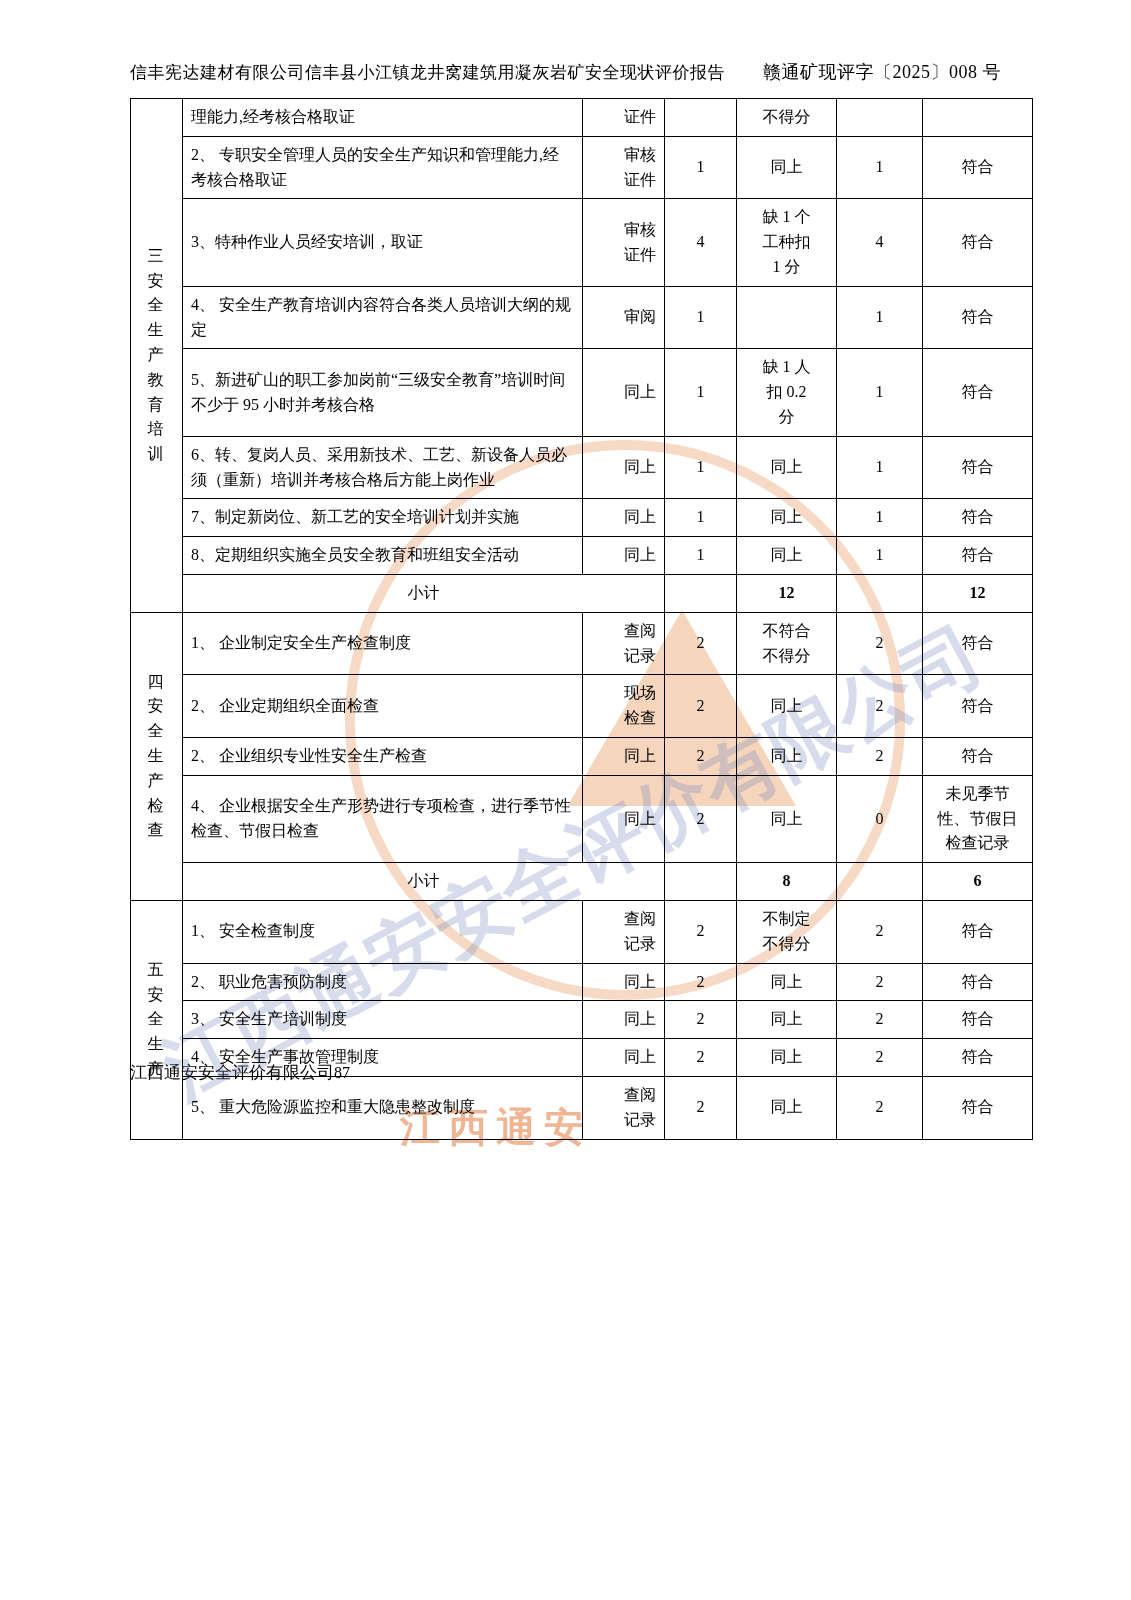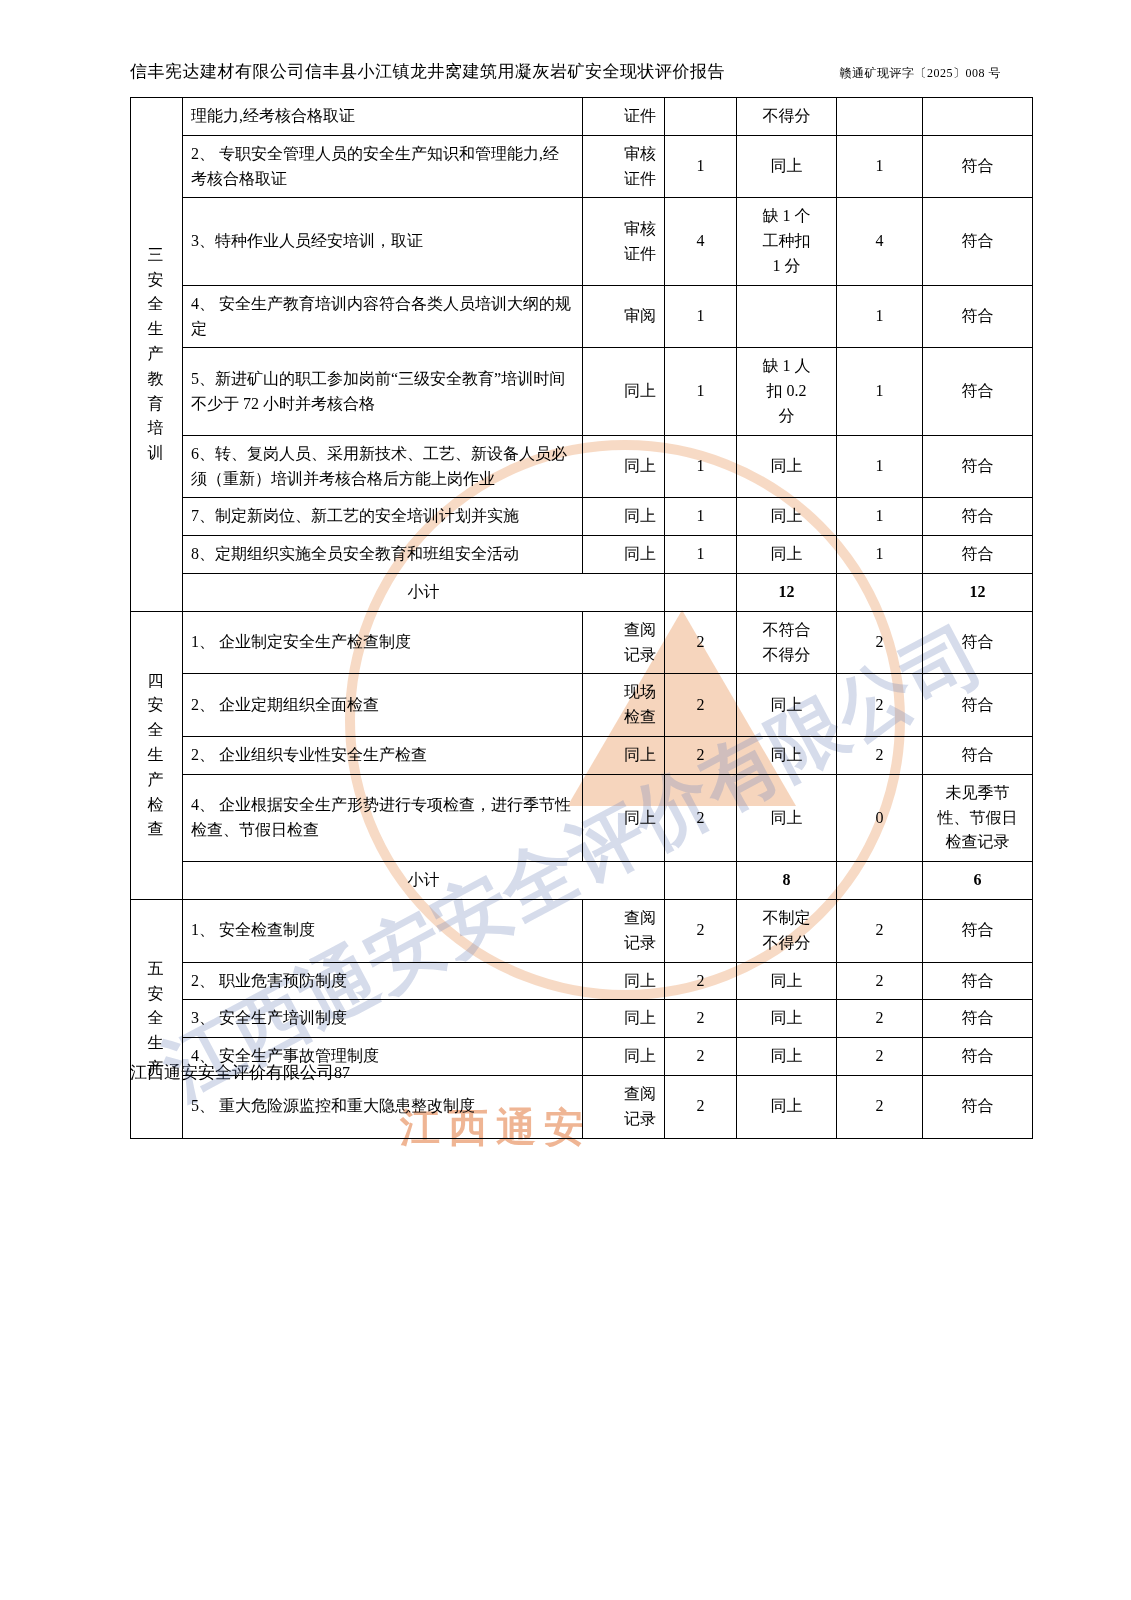--- a/index.html
+++ b/index.html
@@ -24,21 +24,21 @@
   
   .doc-header {
     display: flex;
     justify-content: space-between;
     align-items: baseline;
     font-size: 17px;
     padding: 0 0 14px 0;
     letter-spacing: 0.5px;
   }
   .doc-header .title-left { font-size: 17px; }
-  .doc-header .title-right { font-size: 12px; white-space: nowrap; margin-left: 24px; }
+  .doc-header .title-right { font-size: 18px; white-space: nowrap; margin-left: 24px; }
 
   
   .watermark {
     position: absolute;
     left: 0; top: 0;
     width: 1131px; height: 1600px;
     pointer-events: none;
     z-index: 5;
   }
   .wm-text-1 {
@@ -195,21 +195,21 @@
         </tr>
         <tr>
           <td class="c-item">4、 安全生产教育培训内容符合各类人员培训大纲的规定</td>
           <td class="c-meth">审阅</td>
           <td class="c-std">1</td>
           <td class="c-rule"></td>
           <td class="c-score">1</td>
           <td class="c-res">符合</td>
         </tr>
         <tr>
-          <td class="c-item">5、新进矿山的职工参加岗前“三级安全教育”培训时间不少于 72 小时并考核合格</td>
+          <td class="c-item">5、新进矿山的职工参加岗前“三级安全教育”培训时间不少于 95 小时并考核合格</td>
           <td class="c-meth">同上</td>
           <td class="c-std">1</td>
           <td class="c-rule">缺 1 人<br>扣 0.2<br>分</td>
           <td class="c-score">1</td>
           <td class="c-res">符合</td>
         </tr>
         <tr>
           <td class="c-item">6、转、复岗人员、采用新技术、工艺、新设备人员必须（重新）培训并考核合格后方能上岗作业</td>
           <td class="c-meth">同上</td>
           <td class="c-std">1</td>

